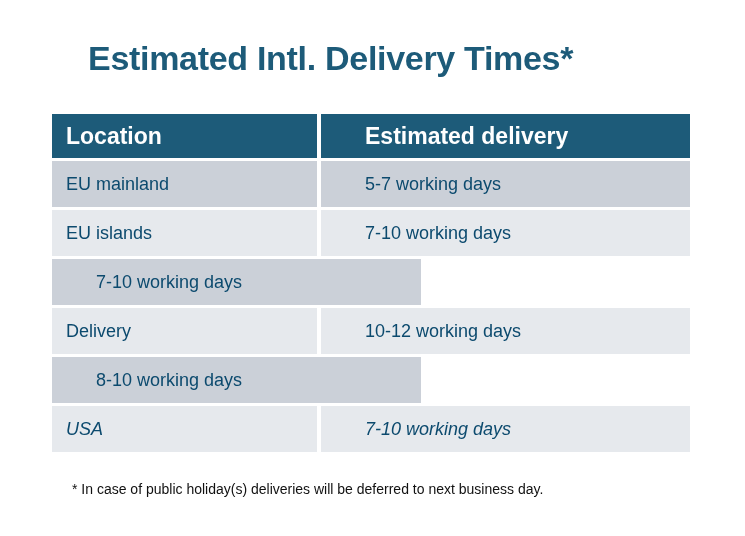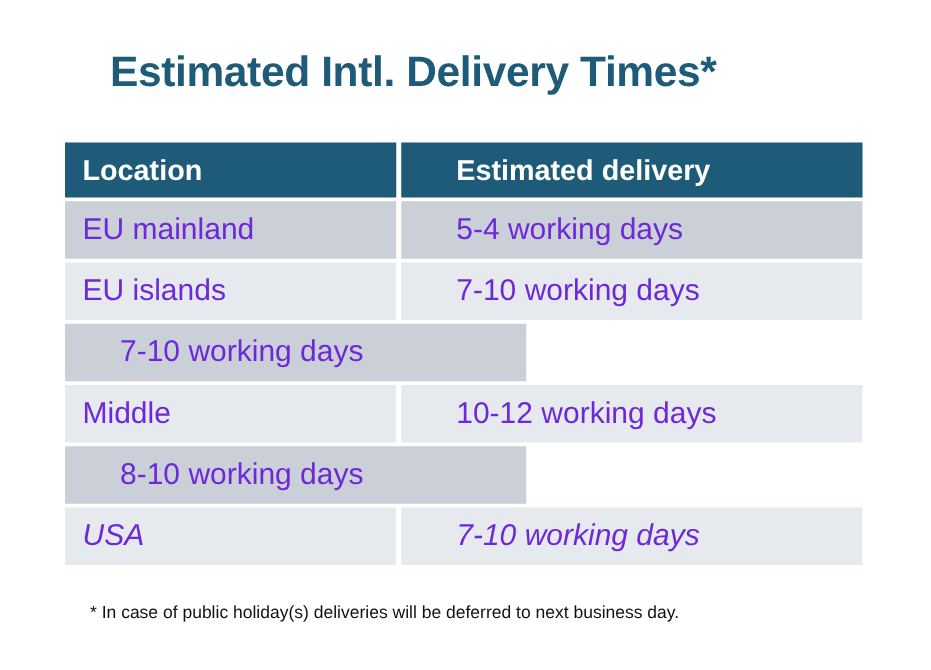--- a/index.html
+++ b/index.html
@@ -55,22 +55,22 @@
   .delivery-table .row:last-child {
     margin-bottom: 0;
     font-style: italic;
   }
 
   .cell {
     box-sizing: border-box;
     padding: 0 14px;
     display: flex;
     align-items: center;
-    font-size: 24px;
-    color: #6d28d9;
+    font-size: 18px;
+    color: #0c4a6e;
     white-space: nowrap;
   }
 
   .col-location {
     width: 265px;
     margin-right: 4px;
   }
   .col-delivery {
     width: 369px;
     padding-left: 44px;
@@ -116,34 +116,34 @@
 
   <div class="delivery-table">
 
     <div class="row header-row">
       <div class="cell col-location">Location</div>
       <div class="cell col-delivery">Estimated delivery</div>
     </div>
 
     <div class="row body-row shade-dark">
       <div class="cell col-location">EU mainland</div>
-      <div class="cell col-delivery">5-4 working days</div>
+      <div class="cell col-delivery">5-7 working days</div>
     </div>
 
     <div class="row body-row shade-light">
       <div class="cell col-location">EU islands</div>
       <div class="cell col-delivery">7-10 working days</div>
     </div>
 
     <div class="row body-row shade-dark">
       <div class="cell col-delivery">7-10 working days</div>
     </div>
 
     <div class="row body-row shade-light">
-      <div class="cell col-location">Middle</div>
+      <div class="cell col-location">Delivery</div>
       <div class="cell col-delivery">10-12 working days</div>
     </div>
 
     <div class="row body-row shade-dark">
       <div class="cell col-delivery">8-10 working days</div>
     </div>
 
     <div class="row body-row shade-light">
       <div class="cell col-location">USA</div>
       <div class="cell col-delivery">7-10 working days</div>

